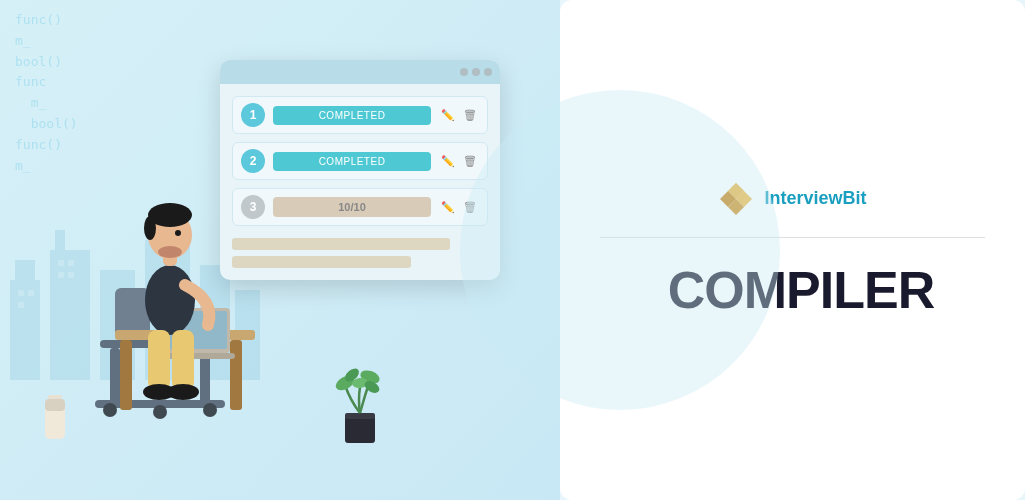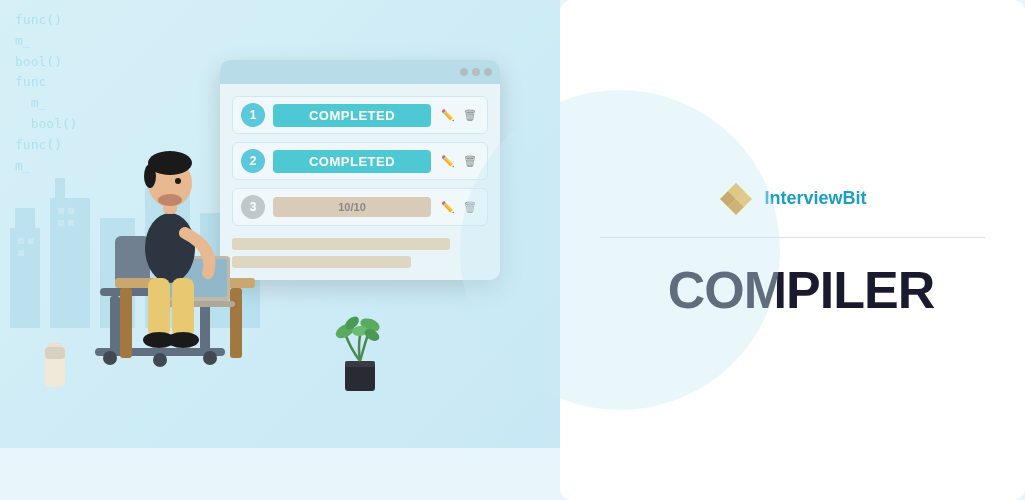--- a/index.html
+++ b/index.html
@@ -8,21 +8,21 @@
       height: 500px;
       overflow: hidden;
       font-family: 'Arial', sans-serif;
       background: #e8f6fb;
       display: flex;
     }
 
     
     .left-panel {
       width: 560px;
-      height: 448px;
+      height: 500px;
       background: linear-gradient(135deg, #d6f0f7 0%, #c8e8f5 100%);
       position: relative;
       overflow: hidden;
       flex-shrink: 0;
     }
 
     
     .bg-code {
       position: absolute;
       top: 0; left: 0; right: 0; bottom: 0;
@@ -96,22 +96,22 @@
       display: flex; align-items: center; justify-content: center;
       flex-shrink: 0;
     }
     .task-number.gray {
       background: #c0c8cc;
     }
     .task-status-completed {
       flex: 1;
       background: #4ec9d4;
       color: white;
-      font-size: 13px;
-      font-weight: bold;
+      font-size: 10px;
+      font-weight: normal;
       text-align: center;
       padding: 4px 8px;
       border-radius: 4px;
       letter-spacing: 0.5px;
     }
     .task-status-progress {
       flex: 1;
       background: #d8cbb8;
       color: #888;
       font-size: 11px;

